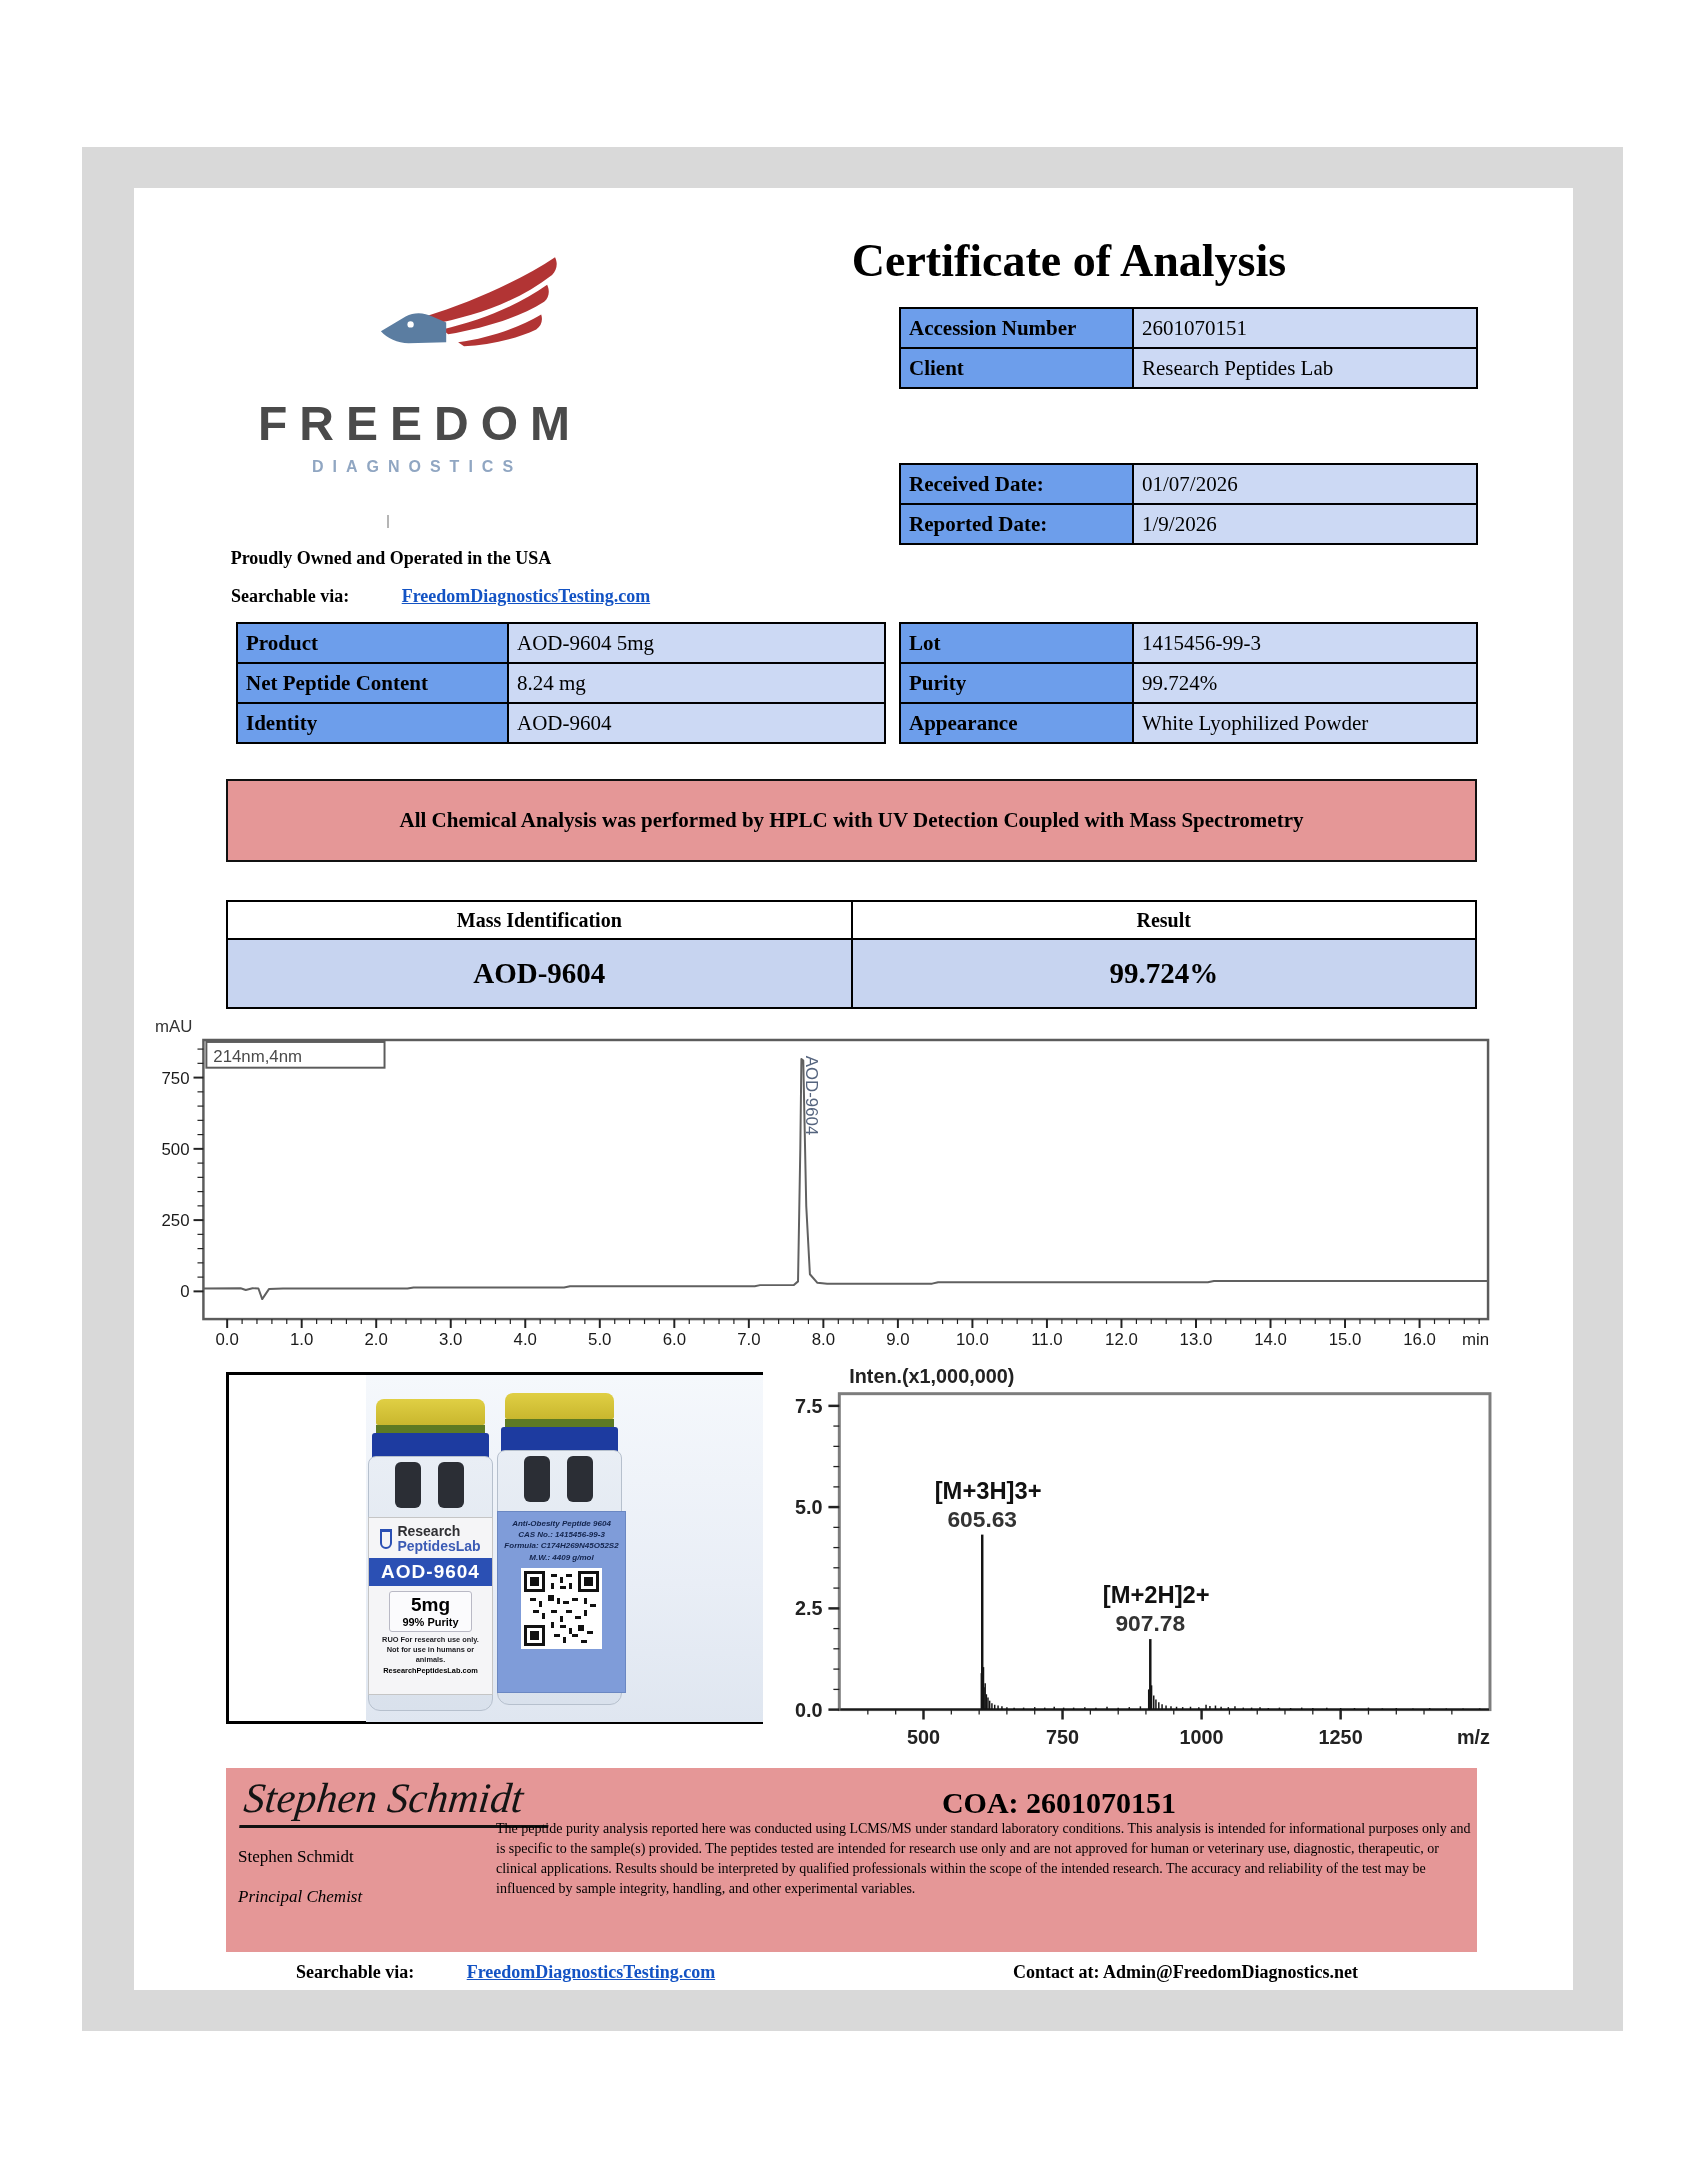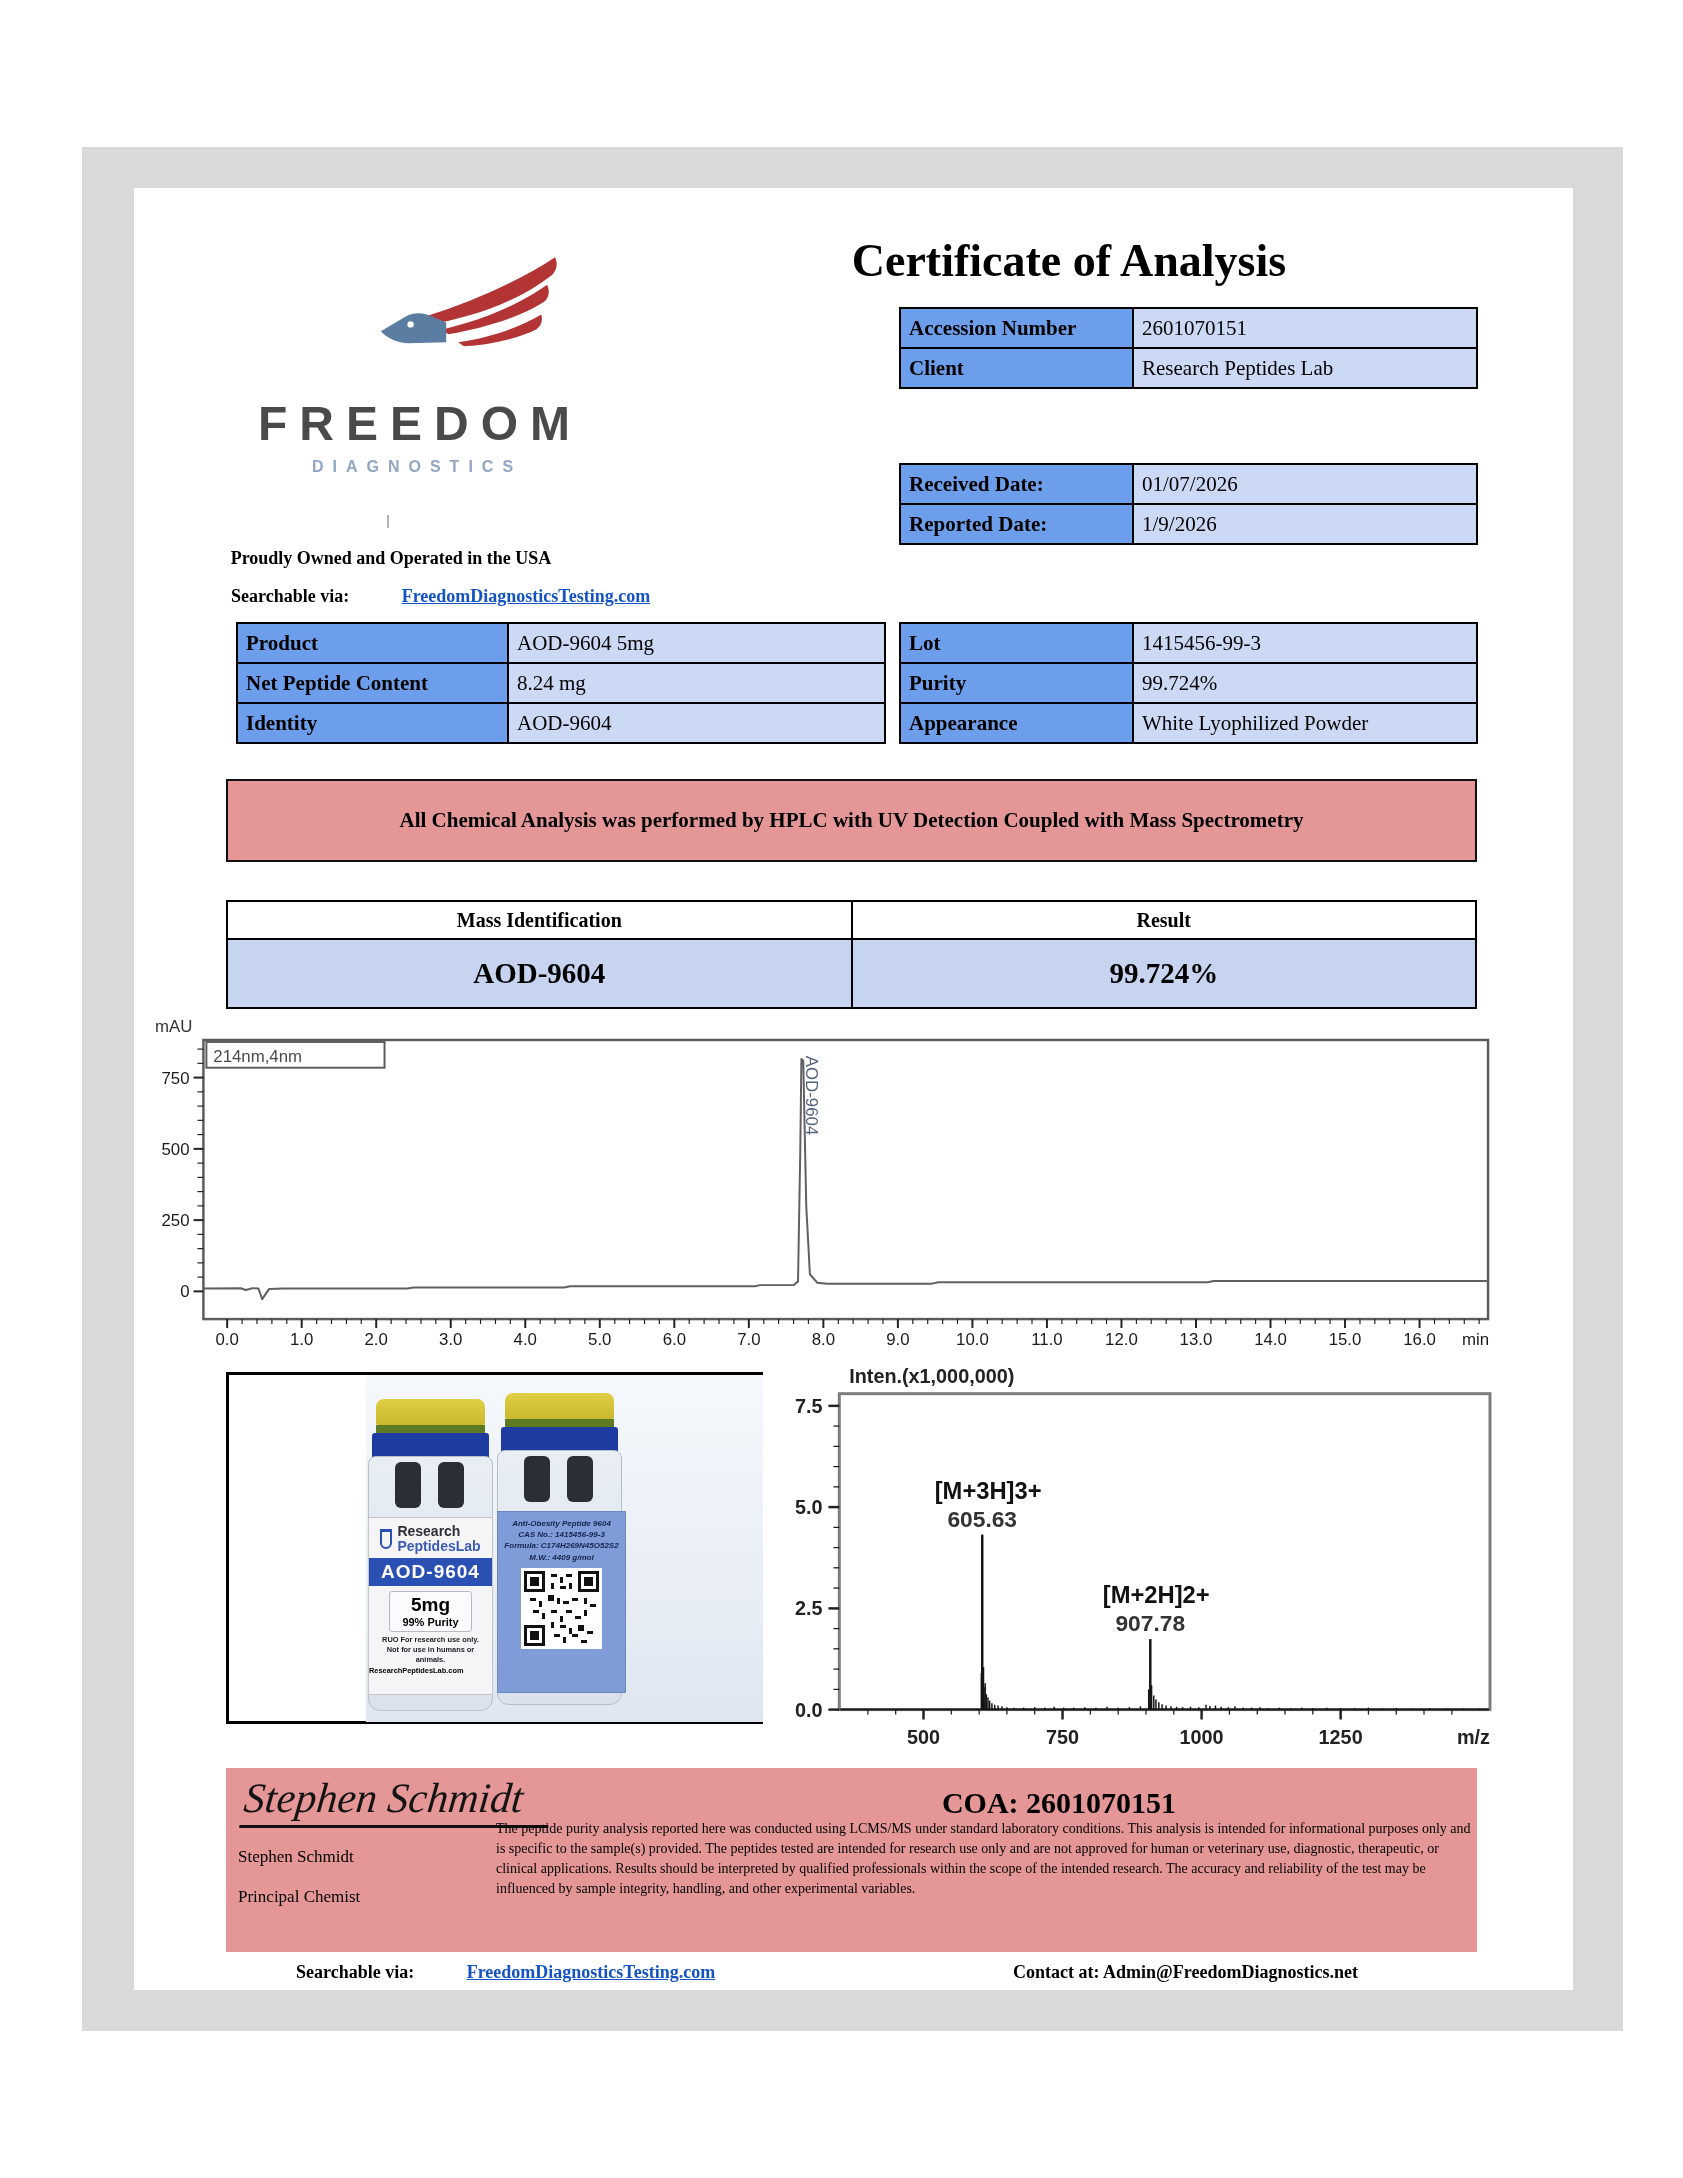--- a/index.html
+++ b/index.html
@@ -58,32 +58,32 @@
   .tube-icon{width:12px;height:20px;border:2px solid #2b50b4;border-radius:0 0 7px 7px;border-top-width:3px;}
   .brand-text{line-height:1.05;text-align:left;}
   .b1{display:block;font-weight:bold;font-size:14px;color:#2f2f33;}
   .b2{display:block;font-weight:bold;font-size:14px;color:#3b5bb5;}
   .band{margin-top:5px;height:28px;background:#2b50b4;color:#fff;font-weight:bold;font-size:19px;letter-spacing:1px;
     display:flex;align-items:center;justify-content:center;}
   .dosebox{width:83px;margin:5px auto 0;background:#fbfbfd;border:1px solid #b9b9c5;border-radius:3px;text-align:center;padding:2px 0 3px;}
   .dose{font-weight:bold;font-size:19px;}
   .purity{font-weight:bold;font-size:11px;}
   .ruo{margin-top:3px;text-align:center;font-weight:bold;font-size:7.4px;line-height:1.3;color:#1d1d22;padding:0 6px;}
-  .site{font-weight:bold;font-size:7.4px;margin-top:2px;}
+  .site{text-align:center;font-weight:bold;font-size:7.4px;margin-top:2px;}
   .blabel{position:absolute;left:-1px;top:60px;width:129px;height:182px;background:#7f9cd9;border:1px solid #6a87c2;
     font-family:"Liberation Sans",sans-serif;}
   .blines{margin-top:6px;text-align:center;font-style:italic;font-weight:bold;font-size:8px;line-height:1.4;color:#13244d;}
   .qr{width:81px;height:81px;margin:5px auto 0;background:#fff;padding:3px;}
 
   .sig-block{position:absolute;left:226px;top:1768px;width:1251px;height:184px;background:#e59797;}
   .sig-script{position:absolute;left:16px;top:6px;font-size:42px;font-style:italic;transform:skewX(-6deg);
     border-bottom:3px solid #111;padding:0 28px 3px 2px;color:#141414;}
   .sig-coa{position:absolute;left:554px;top:18px;width:558px;text-align:center;font-weight:bold;font-size:30px;}
   .sig-name{position:absolute;left:12px;top:79px;font-size:17px;}
-  .sig-role{position:absolute;left:12px;top:119px;font-size:17px;}
+  .sig-role{position:absolute;left:12px;top:119px;font-size:17px;font-style:italic;}
   .sig-disclaimer{position:absolute;left:270px;top:51px;width:980px;font-size:14px;line-height:20px;}
 
   .footer-left{position:absolute;left:296px;top:1962px;font-weight:bold;font-size:18px;}
   .footer-right{position:absolute;left:1013px;top:1962px;font-weight:bold;font-size:18px;}
 </style>
 </head>
 <body>
 
 <div class="canvas">
   <div class="gray-frame"></div>

